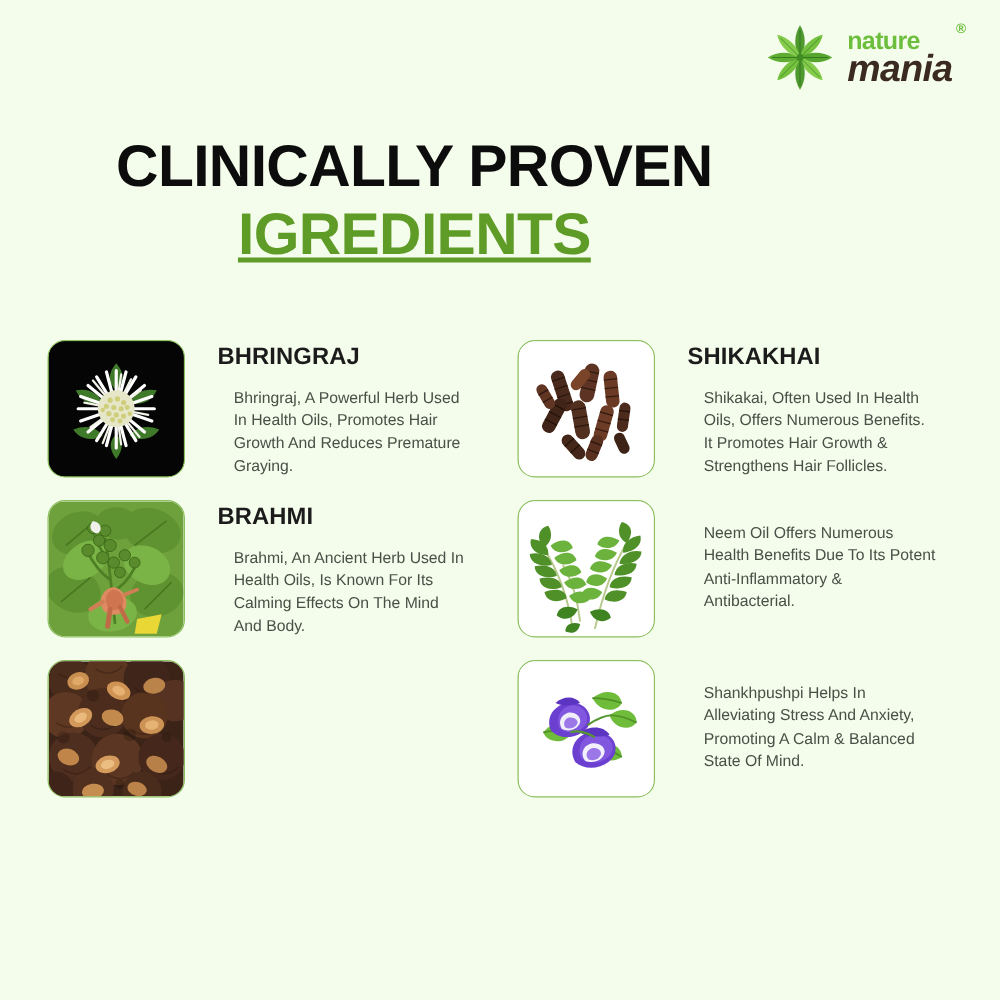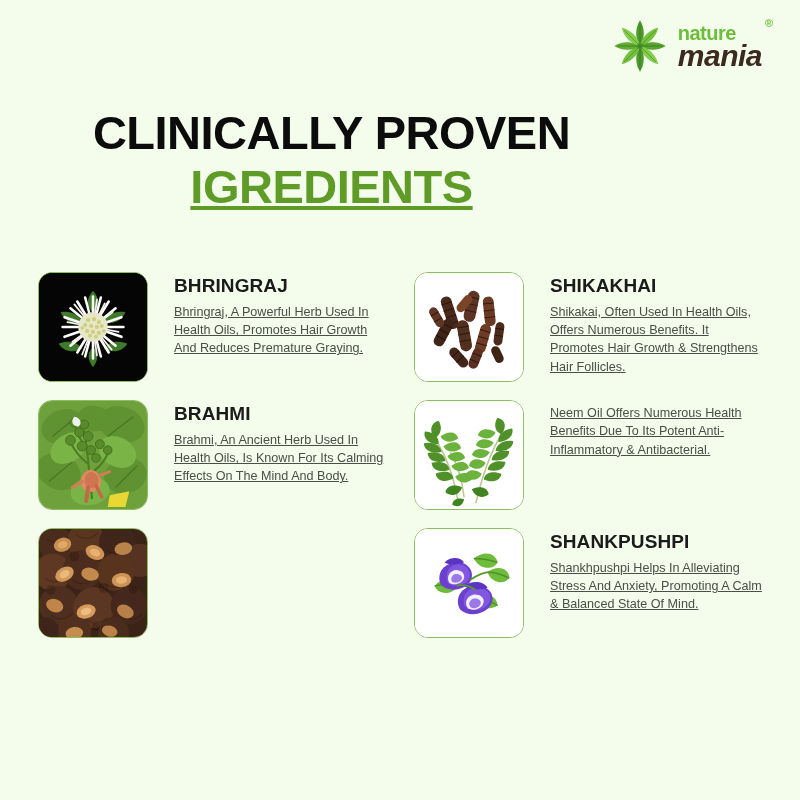--- a/index.html
+++ b/index.html
@@ -122,22 +122,21 @@
     color: #1b1b1b;
     letter-spacing: 0.1px;
     margin: 0 0 7px 0;
     line-height: 1.05;
   }
   .item-desc {
     display: block;
     font-size: 12.6px;
     color: #4a4f47;
     line-height: 1.45;
-    margin: 0;
-    text-decoration: underline;
+    margin: 13px;
   }
 </style>
 </head>
 <body>
 
 <div class="brand">
   <span class="brand-mark">
     <svg viewBox="0 0 100 100" xmlns="http://www.w3.org/2000/svg">
       <g>
         <g transform="rotate(0 50 50)">
@@ -556,18 +555,17 @@
           <path d="M59 71 C 55 73, 54 77, 57 80 C 61 82, 67 79, 67 75 C 67 72, 63 70, 59 71 Z" fill="#9b77e8"></path>
           <path d="M50 58 C 58 52, 70 53, 74 60 C 66 62, 55 62, 50 58 Z" fill="#5c34c2"></path>
         </g>
         <g stroke="#559730" stroke-width="1.8" fill="none">
           <path d="M56 52 C 62 48, 70 44, 76 44"></path>
           <path d="M62 62 C 56 58, 48 56, 42 58"></path>
         </g>
       </svg>
     </div>
     <div class="text">
-      <span class="item-name">SHANKPUSHPI</span>
       <span class="item-desc">Shankhpushpi Helps In Alleviating Stress And Anxiety, Promoting A Calm &amp; Balanced State Of Mind.</span>
     </div>
   </div>
 
 </div>
 
 </body></html>

